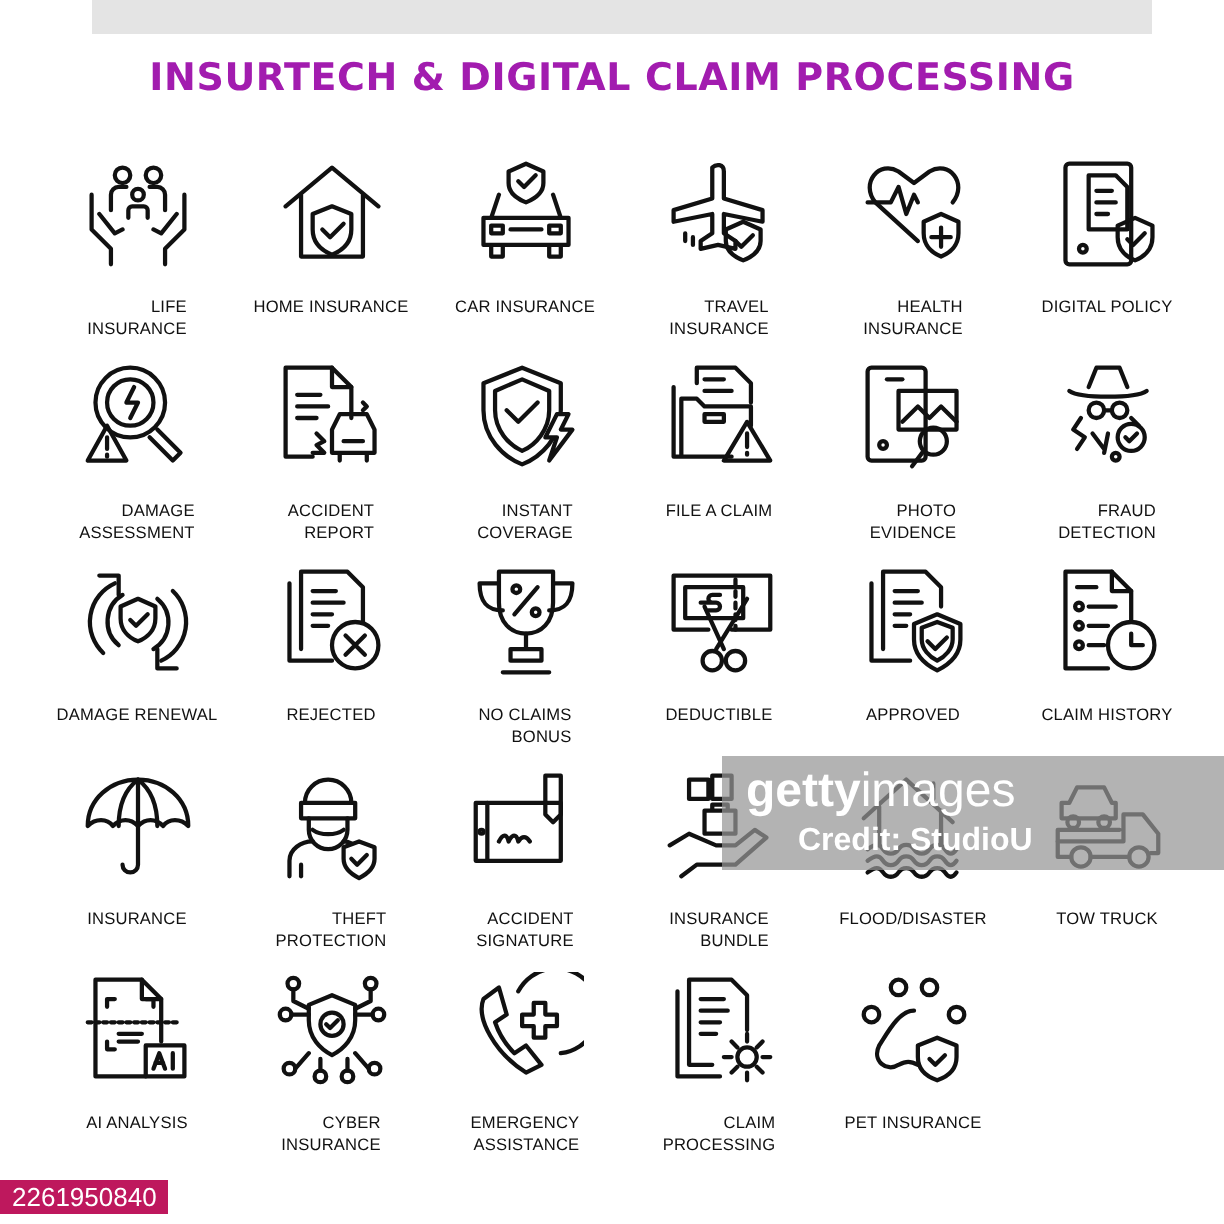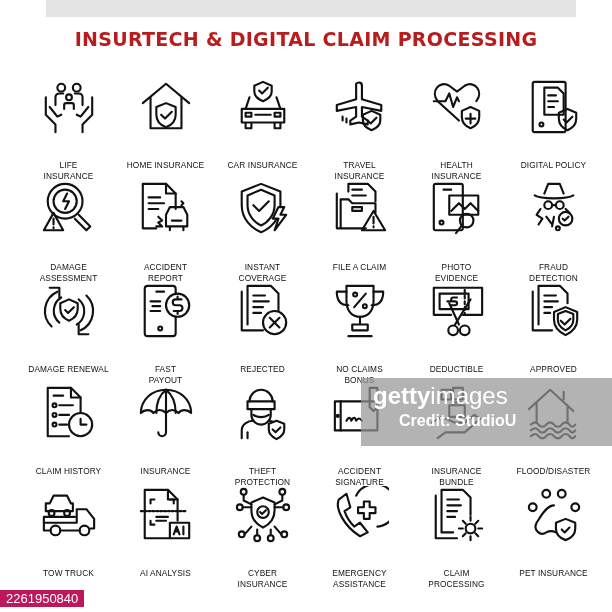--- a/index.html
+++ b/index.html
@@ -1,24 +1,24 @@
 <!DOCTYPE html>
 <html><head>
 <meta charset="utf-8">
 <style>
   html, body { margin:0; padding:0; background:#fff; }
   body { width:612px; height:612px; position:relative; overflow:hidden; font-family:"Liberation Sans", sans-serif; color:#111; }
   .topbar { position:absolute; left:46px; top:0; width:530px; height:17px; background:#e4e4e4; }
-  .title { position:absolute; left:0; top:28px; width:612px; text-align:center; font-family:"DejaVu Sans", sans-serif; font-weight:bold; font-size:19px; letter-spacing:0.3px; color:#b91c1c; }
+  .title { position:absolute; left:0; top:28px; width:612px; text-align:center; font-family:"DejaVu Sans", sans-serif; font-weight:bold; font-size:19px; letter-spacing:0.3px; color:#a21caf; }
   .grid { position:absolute; left:20px; top:78px; width:582px; display:grid; grid-template-columns:repeat(6, 97px); grid-auto-rows:102px; }
   .cell { display:flex; flex-direction:column; align-items:center; }
   .icon { width:58px; height:58px; }
   .icon svg { width:58px; height:58px; fill:none; stroke:#111; stroke-width:2.2; stroke-linecap:round; stroke-linejoin:round; }
-  .label { margin-top:24px; font-size:8.3px; line-height:10.5px; text-align:center; color:#111; white-space:pre-line; letter-spacing:0.1px; }
-  .watermark { position:absolute; left:361px; top:378px; width:251px; height:68px; background:rgba(150,150,150,0.72); }
+  .label { margin-top:12px; font-size:8.3px; line-height:10.5px; text-align:right; color:#111; white-space:pre-line; letter-spacing:0.1px; }
+  .watermark { position:absolute; left:361px; top:378px; width:251px; height:57px; background:rgba(150,150,150,0.72); }
   .wm-brand { position:absolute; left:12px; top:4px; font-size:24px; font-weight:bold; color:#fff; }
   .wm-brand .light { font-weight:normal; }
   .wm-credit { position:absolute; left:12px; top:34px; font-size:16px; font-weight:bold; color:#fff;margin-left:26px; }
   .stockid { position:absolute; left:0; top:590px; background:#be185d; color:#fff; font-size:13px; padding:1px 6px; }
 </style>
 </head>
 <body>
 
 <div class="topbar"></div>
 <div class="title">INSURTECH &amp; DIGITAL CLAIM PROCESSING</div>
@@ -162,32 +162,20 @@
 
   <div class="cell">
     <div class="icon"><svg viewBox="0 0 60 60">
           <path d="M18 10A22 22 0 0 0 12 46M42 50A22 22 0 0 0 48 14"></path>
           <path d="M10 6h10v10M50 54H40V44"></path>
           <path d="M22 16A16 16 0 0 0 20 42M38 44A16 16 0 0 0 40 18"></path>
           <path d="M30 18l9 4v6c0 6-4 10-9 12-5-2-9-6-9-12v-6z"></path>
           <path d="M26 29l3 3 6-6"></path>
         </svg></div>
     <div class="label">DAMAGE RENEWAL</div>
-  </div>
-  <div class="cell">
-    <div class="icon"><svg viewBox="0 0 60 60">
-          <rect x="8" y="4" width="32" height="52" rx="3"></rect>
-          <path d="M20 10h8"></path>
-          <circle cx="24" cy="48" r="2"></circle>
-          <path d="M14 20h10M16 25h8M14 30h10"></path>
-          <circle cx="42" cy="24" r="12" fill="#fff"></circle>
-          <path d="M46 18h-6a3 3 0 0 0 0 6h4a3 3 0 0 1 0 6h-6M42 15v3M42 30v3"></path>
-        </svg></div>
-    <div class="label">FAST
-PAYOUT</div>
   </div>
   <div class="cell">
     <div class="icon"><svg viewBox="0 0 60 60">
           <path d="M8 10v40h22"></path>
           <path d="M14 4h24l8 8v18M14 4v40"></path>
           <path d="M20 14h12M20 20h16M20 26h10M20 32h8"></path>
           <circle cx="42" cy="42" r="12" fill="#fff"></circle>
           <path d="M37 37l10 10M47 37L37 47"></path>
         </svg></div>
     <div class="label">REJECTED</div>

